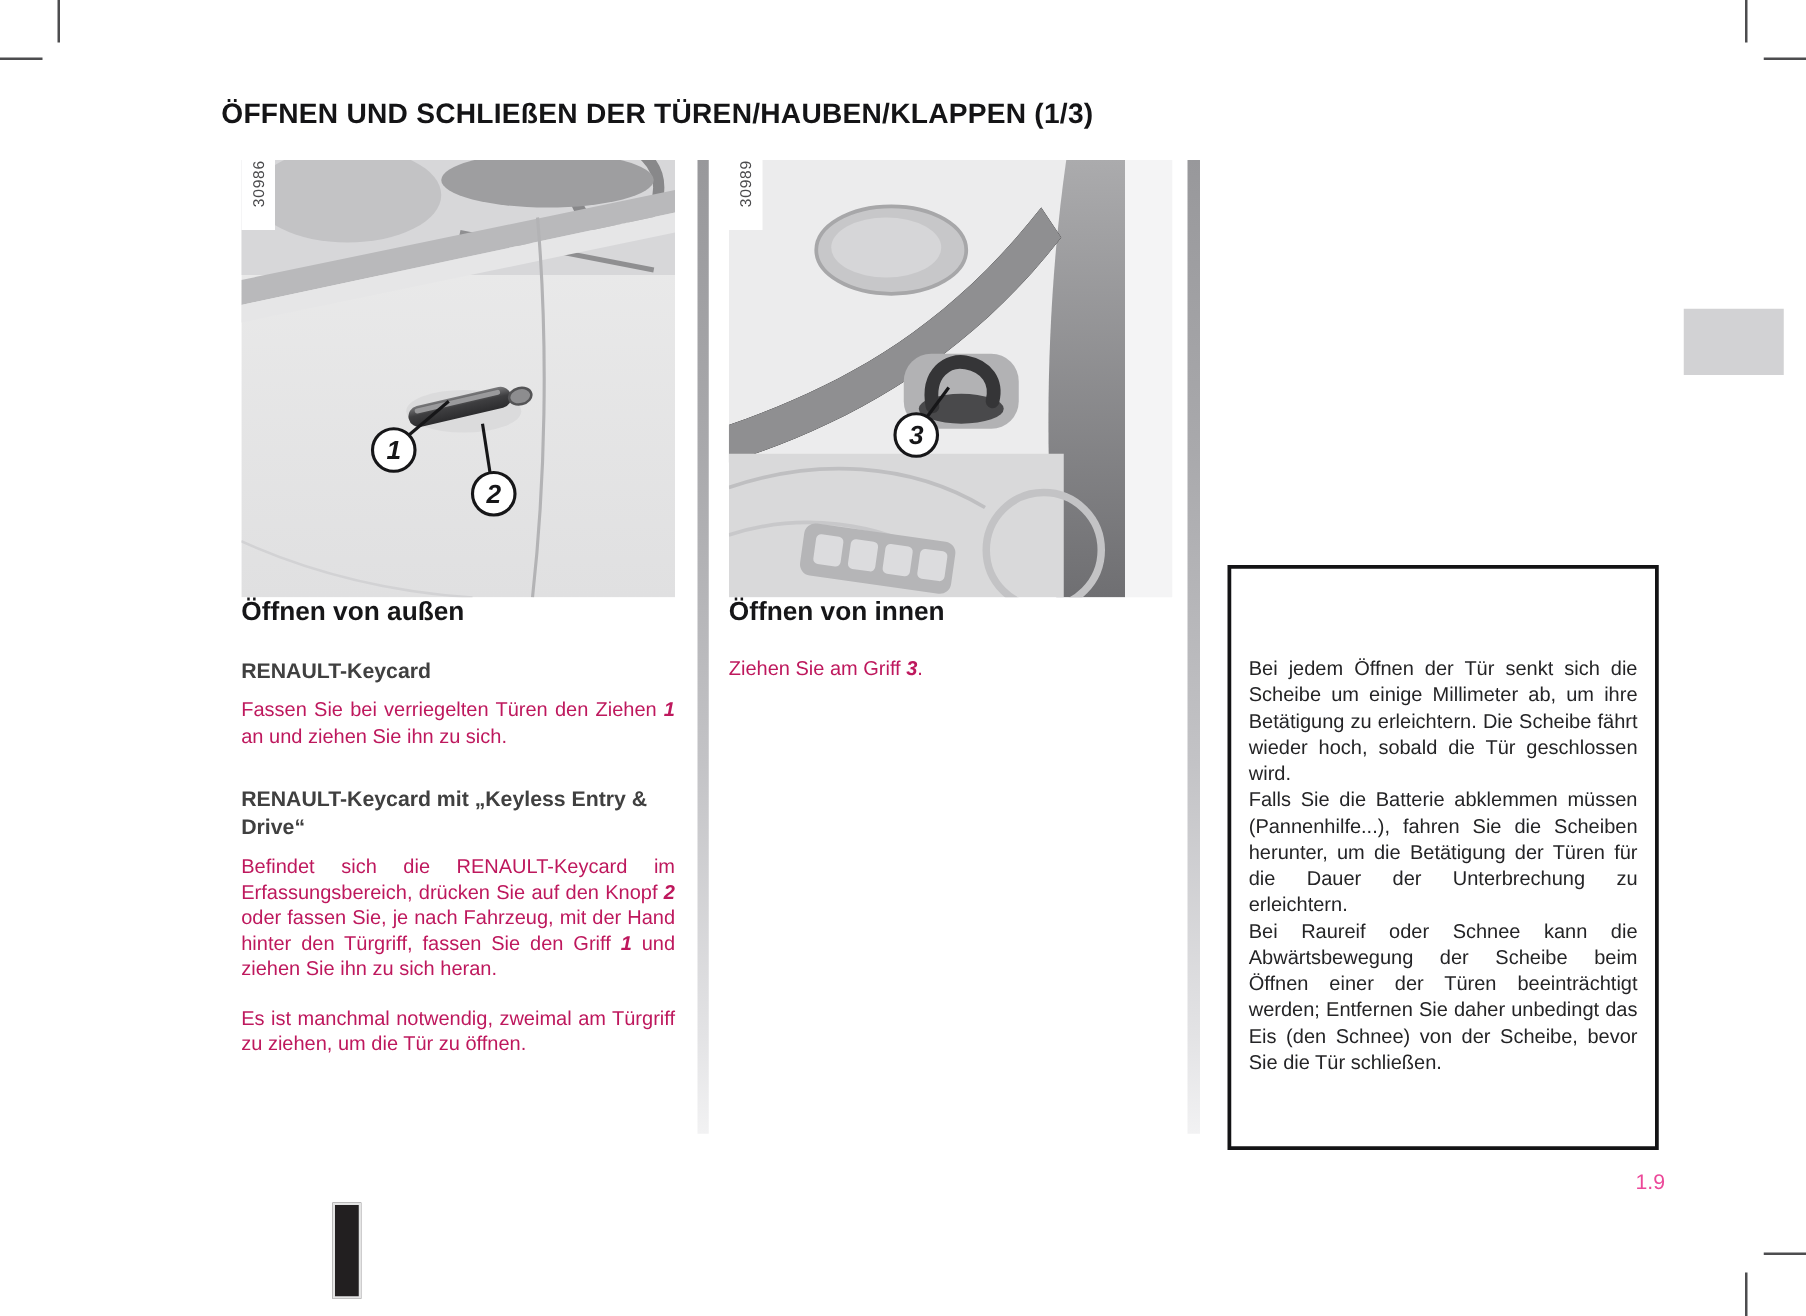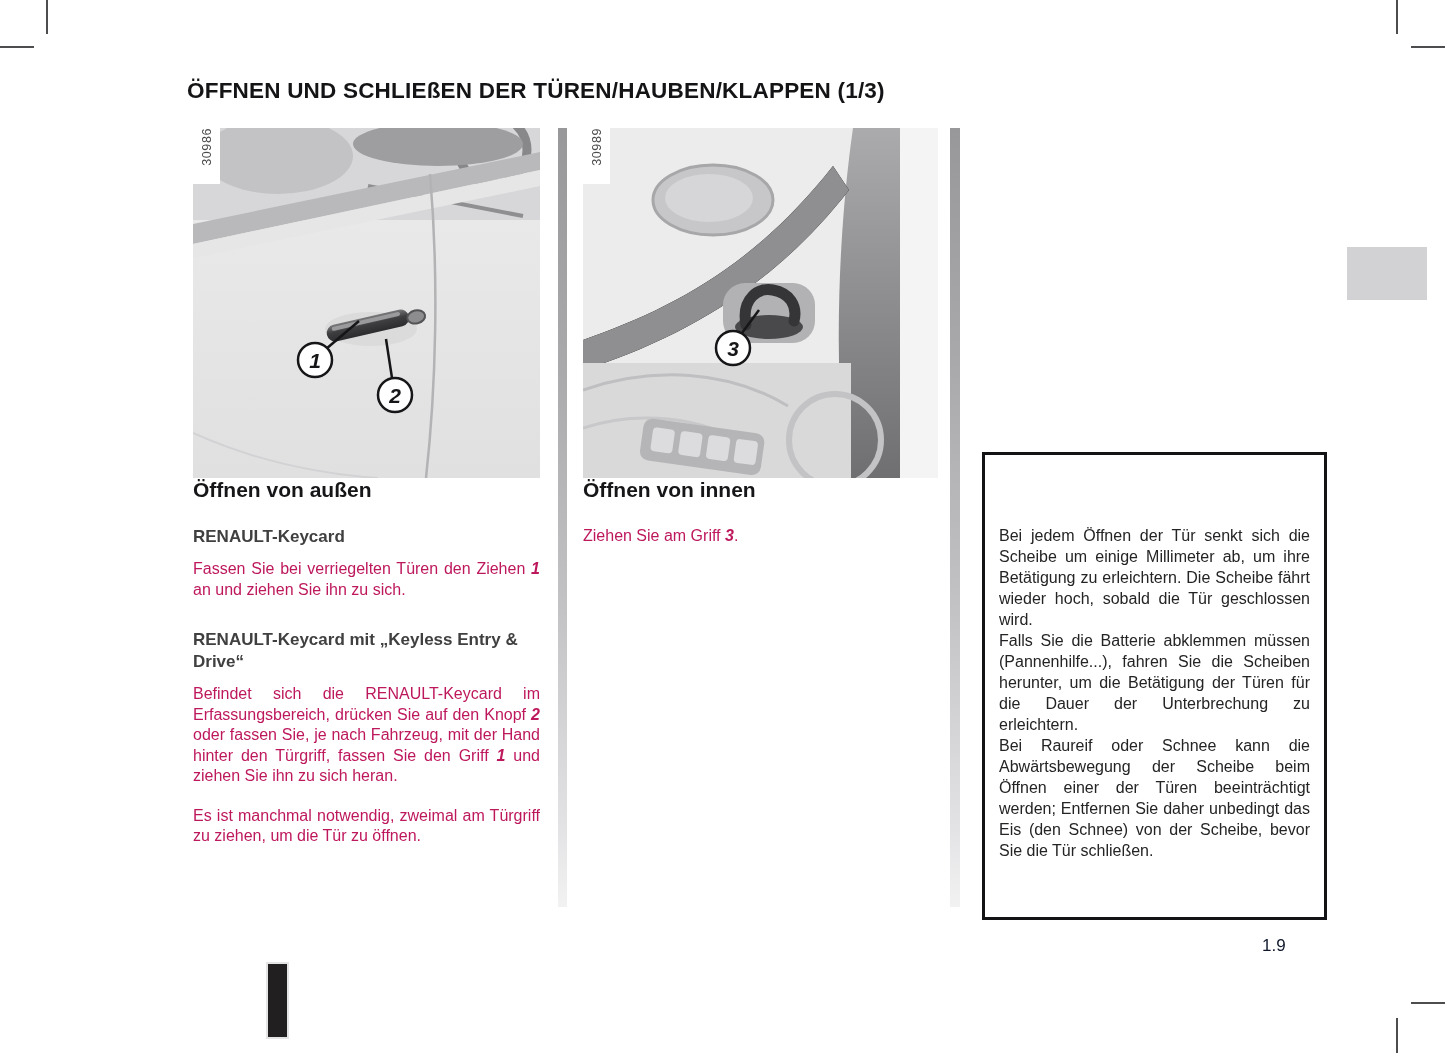--- a/index.html
+++ b/index.html
@@ -1,19 +1,19 @@
 <!DOCTYPE html>
 <html><head>
 <meta charset="utf-8">
 <style>
   html,body{margin:0;padding:0;background:#fff;}
   .page{position:relative;width:1445px;height:1053px;background:#ffffff;overflow:hidden;
         font-family:"Liberation Sans", sans-serif;color:#1c1c1e;}
   .crop{position:absolute;background:#4d4d4f;}
-  .page-title{position:absolute;left:187px;top:78px;width:1000px;margin:0;
+  .page-title{position:absolute;left:177px;top:78px;width:1000px;margin:0;
        font-size:22.5px;font-weight:700;letter-spacing:.2px;color:#141416;}
   .figure{position:absolute;top:128px;overflow:hidden;}
   .fig-left{left:193px;width:347px;height:350px;}
   .fig-right{left:583px;width:355px;height:350px;}
   .fig-id-patch{position:absolute;left:0;top:0;width:27px;height:56px;background:#ffffff;
        display:flex;align-items:flex-start;justify-content:center;}
   .fig-id{writing-mode:vertical-rl;transform:rotate(180deg);font-size:12.5px;color:#4b4b4d;
        letter-spacing:.6px;padding-top:3px;}
   .sep{position:absolute;top:128px;height:779px;
        background:linear-gradient(180deg,#98989b 0%,#a9a9ac 30%,#c3c3c6 62%,#e3e3e5 90%,#f2f2f3 100%);}
@@ -24,22 +24,22 @@
   .col-mid{left:583px;width:355px;}
   .col h2{margin:0 0 24px 0;font-size:21px;font-weight:700;color:#161618;}
   .col h3{margin:0 0 11px 0;font-size:17px;font-weight:700;line-height:22px;color:#404040;}
   .col p{margin:0 0 19px 0;font-size:16px;line-height:20.5px;text-align:justify;color:#be185d;}
   .col p:last-child{margin-bottom:0;}
   .col .gap{height:10px;}
   .num{font-weight:700;font-style:italic;}
   .note-box{position:absolute;left:982px;top:452px;width:345px;height:468px;box-sizing:border-box;
        border:3px solid #131315;padding:70px 14px 4px 14px;}
   .note-box p{margin:0;font-size:16px;line-height:21px;text-align:justify;color:#242426;}
-  .page-number{position:absolute;left:1262px;top:936px;width:70px;text-align:left;
-       font-size:17px;color:#0f172a;}
+  .page-number{position:absolute;left:1262px;top:936px;width:70px;text-align:right;
+       font-size:17px;color:#ec4899;}
   .gray-tab{position:absolute;left:1347px;top:247px;width:80px;height:53px;background:#d2d2d4;}
   .black-bar{position:absolute;left:266px;top:962px;width:23px;height:77px;background:#221f20;
        border:2px solid #e4e4e4;box-sizing:border-box;}
   svg{display:block;}
 </style>
 </head>
 <body>
 
 <div class="page">
 

